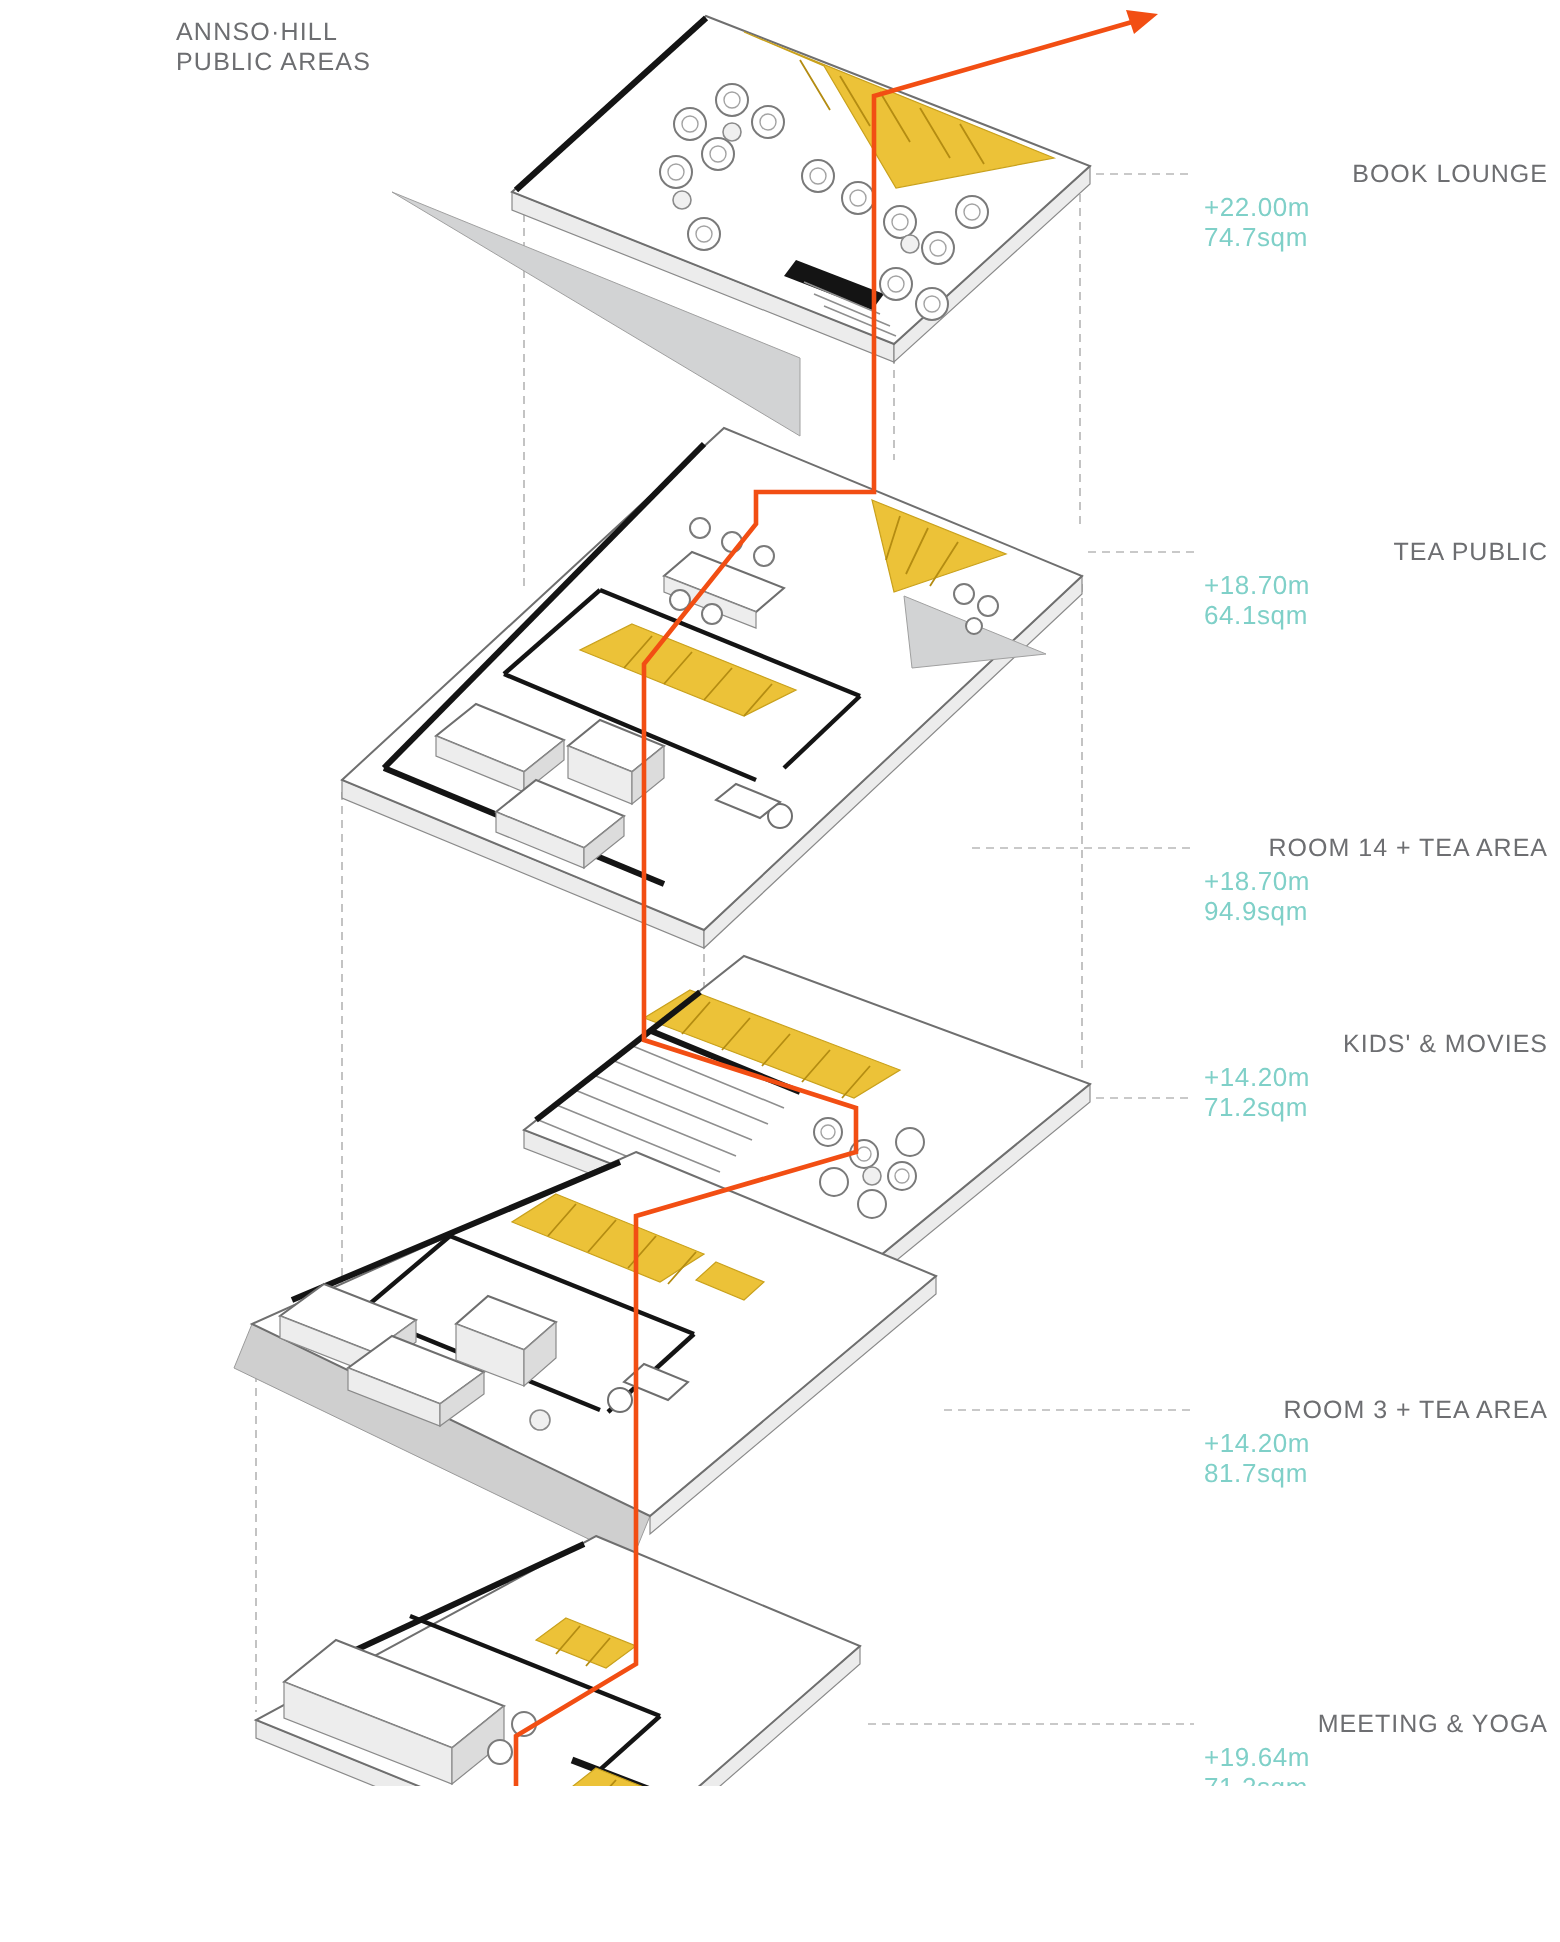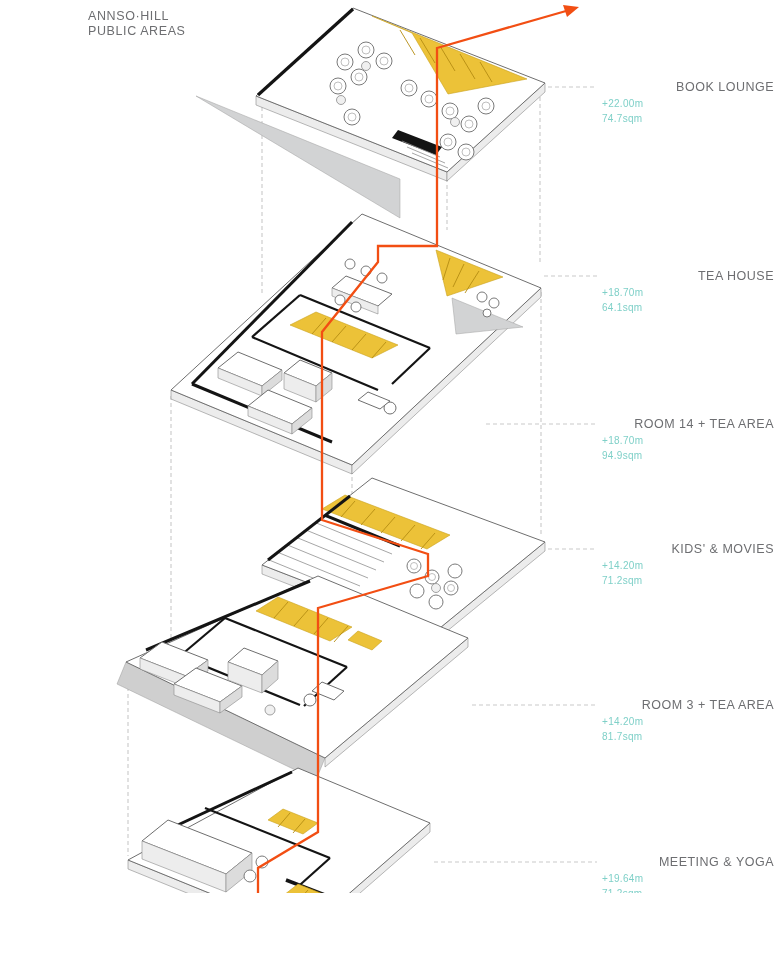--- a/index.html
+++ b/index.html
@@ -9,21 +9,21 @@
     --label-gray:#6d6e71;
   }
   html,body{margin:0;padding:0;background:#fff;}
   body{font-family:"Liberation Sans",sans-serif;}
   .canvas{position:relative;width:780px;height:893px;background:#ffffff;overflow:hidden;}
   .canvas svg{position:absolute;left:0;top:0;}
   .title{position:absolute;left:88px;top:9px;color:var(--label-gray);font-size:12.5px;line-height:15px;letter-spacing:.6px;font-weight:400;}
   .labels{position:absolute;left:602px;top:0;width:172px;}
   .floor-label{position:absolute;left:0;width:172px;}
   .fl-name{color:var(--label-gray);font-size:12.5px;line-height:14px;letter-spacing:.5px;white-space:nowrap;text-align:right;}
-  .fl-val{color:var(--value-teal);font-size:10px;line-height:13.5px;letter-spacing:.3px;margin-top:1px;}
+  .fl-val{color:var(--value-teal);font-size:13px;line-height:13.5px;letter-spacing:.3px;margin-top:1px;}
   .fl-name + .fl-val{margin-top:3px;}
   
   .plate-top{fill:#ffffff;stroke:#6f6f6f;stroke-width:1;}
   .plate-side{fill:#ececec;stroke:#8a8a8a;stroke-width:.6;}
   .shadow{fill:#d2d3d4;stroke:#a0a0a0;stroke-width:.5;}
   .wedge{fill:#cfcfcf;stroke:#9b9b9b;stroke-width:.5;}
   .wall{stroke:#141414;fill:none;stroke-linecap:butt;}
   .thin{stroke:#8f8f8f;fill:none;stroke-width:.8;}
   .gold{fill:var(--highlight-gold);stroke:#c9a11c;stroke-width:.6;}
   .hatch{stroke:#b48c12;stroke-width:.9;fill:none;}
@@ -251,30 +251,30 @@
     <div>PUBLIC AREAS</div>
   </div>
 
   <div class="labels">
     <div class="floor-label" style="top:80px">
       <div class="fl-name">BOOK LOUNGE</div>
       <div class="fl-val">+22.00m</div>
       <div class="fl-val">74.7sqm</div>
     </div>
     <div class="floor-label" style="top:269px">
-      <div class="fl-name">TEA HOUSE</div>
+      <div class="fl-name">TEA PUBLIC</div>
       <div class="fl-val">+18.70m</div>
       <div class="fl-val">64.1sqm</div>
     </div>
     <div class="floor-label" style="top:417px">
       <div class="fl-name">ROOM 14 + TEA  AREA</div>
       <div class="fl-val">+18.70m</div>
       <div class="fl-val">94.9sqm</div>
     </div>
-    <div class="floor-label" style="top:542px">
+    <div class="floor-label" style="top:515px">
       <div class="fl-name">KIDS' &amp; MOVIES</div>
       <div class="fl-val">+14.20m</div>
       <div class="fl-val">71.2sqm</div>
     </div>
     <div class="floor-label" style="top:698px">
       <div class="fl-name">ROOM 3 + TEA AREA</div>
       <div class="fl-val">+14.20m</div>
       <div class="fl-val">81.7sqm</div>
     </div>
     <div class="floor-label" style="top:855px">

